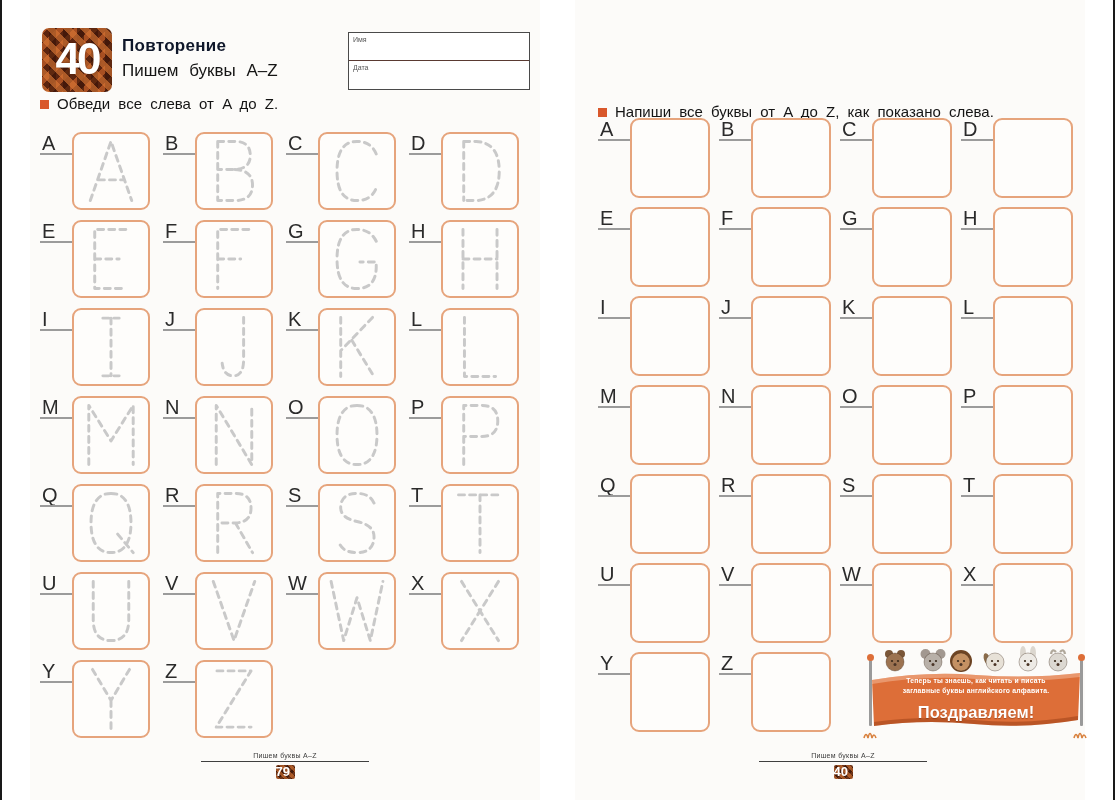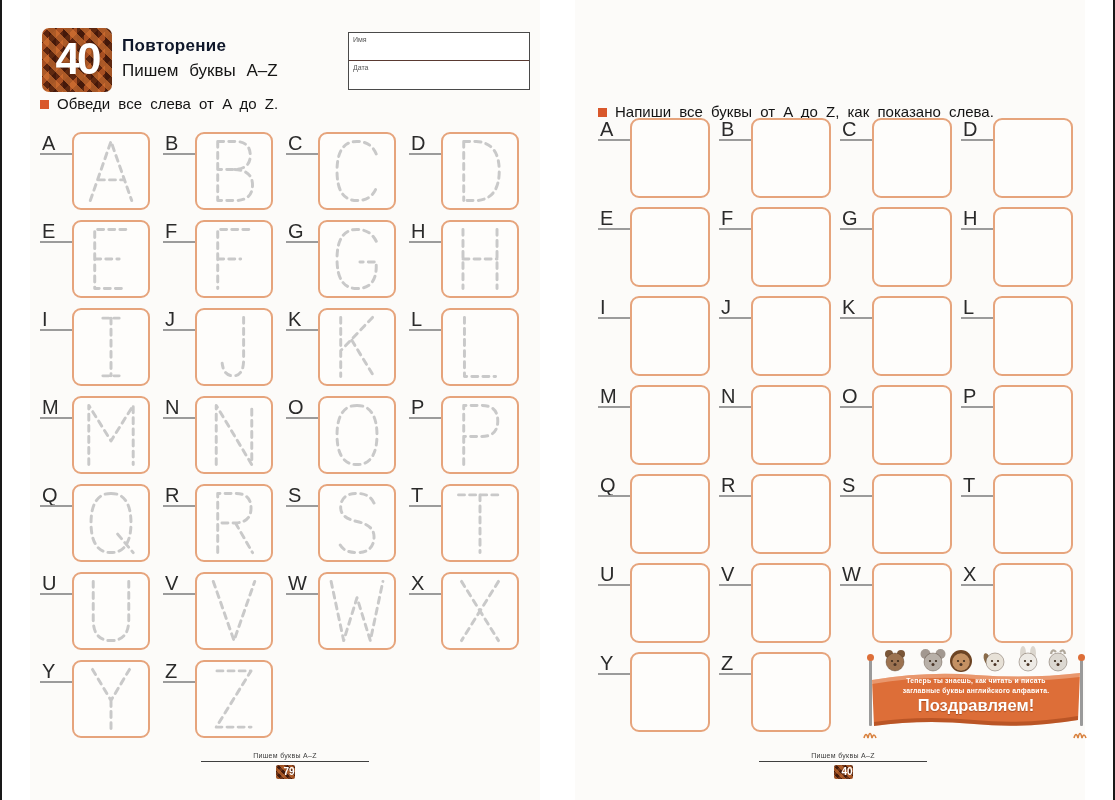--- a/index.html
+++ b/index.html
@@ -58,36 +58,36 @@
   .page.left .pagefoot{left:105px;}
   .page.right .pagefoot{left:118px;}
   .foot-text{font-size:7px;color:#3c3c3c;letter-spacing:.3px;}
   .foot-line{width:168px;height:1px;background:#3f3f3f;margin:2px auto 0 auto;}
   .foot-badge{
     width:19px;height:14px;margin:3px auto 0 auto;border-radius:2px;
     background-color:#6e3418;
     background-image:
       repeating-linear-gradient(45deg, rgba(216,118,52,.6) 0 3px, rgba(0,0,0,0) 3px 6px),
       repeating-linear-gradient(-45deg, rgba(50,15,6,.7) 0 3px, rgba(0,0,0,0) 3px 6px);
-    color:#fff;font-size:10px;font-weight:bold;line-height:14px;text-align:right;
+    color:#fff;font-size:13px;font-weight:bold;line-height:14px;text-align:left;
   }
 
   
   .banner{position:absolute;left:287px;top:646px;width:228px;height:97px;}
   .banner .pole{position:absolute;top:14px;width:3px;height:66px;background:#9a9a9a;border-radius:1px;}
   .banner .pole.pl{left:7px;}
   .banner .pole.pr{left:218px;}
   .banner .pole .ball{position:absolute;left:-2px;top:-6px;width:7px;height:7px;border-radius:50%;background:#dd6e38;}
   .banner .animals{position:absolute;left:0;top:0;width:100%;height:30px;}
   .banner .animals svg{position:absolute;top:0;}
   .banner .ribbon{position:absolute;left:0;top:0;width:228px;height:97px;}
   .banner .btxt{position:absolute;left:0;width:100%;text-align:center;color:#fff;}
   .banner .l1{top:31px;font-size:6.8px;font-weight:bold;letter-spacing:.2px;}
   .banner .l2{top:41px;font-size:6.8px;font-weight:bold;letter-spacing:.2px;}
-  .banner .congrats{top:50px;font-size:16.5px;font-weight:bold;text-shadow:0 1px 1px rgba(90,30,0,.4);}
+  .banner .congrats{top:57px;font-size:16.5px;font-weight:bold;text-shadow:0 1px 1px rgba(90,30,0,.4);}
   .banner .grass{position:absolute;bottom:4px;width:20px;height:12px;}
   .banner .grass.gl{left:0px;}
   .banner .grass.gr{right:0px;}
 </style>
 </head>
 <body>
 
 <div class="edge-line left"></div>
 <div class="edge-line right"></div>
 

